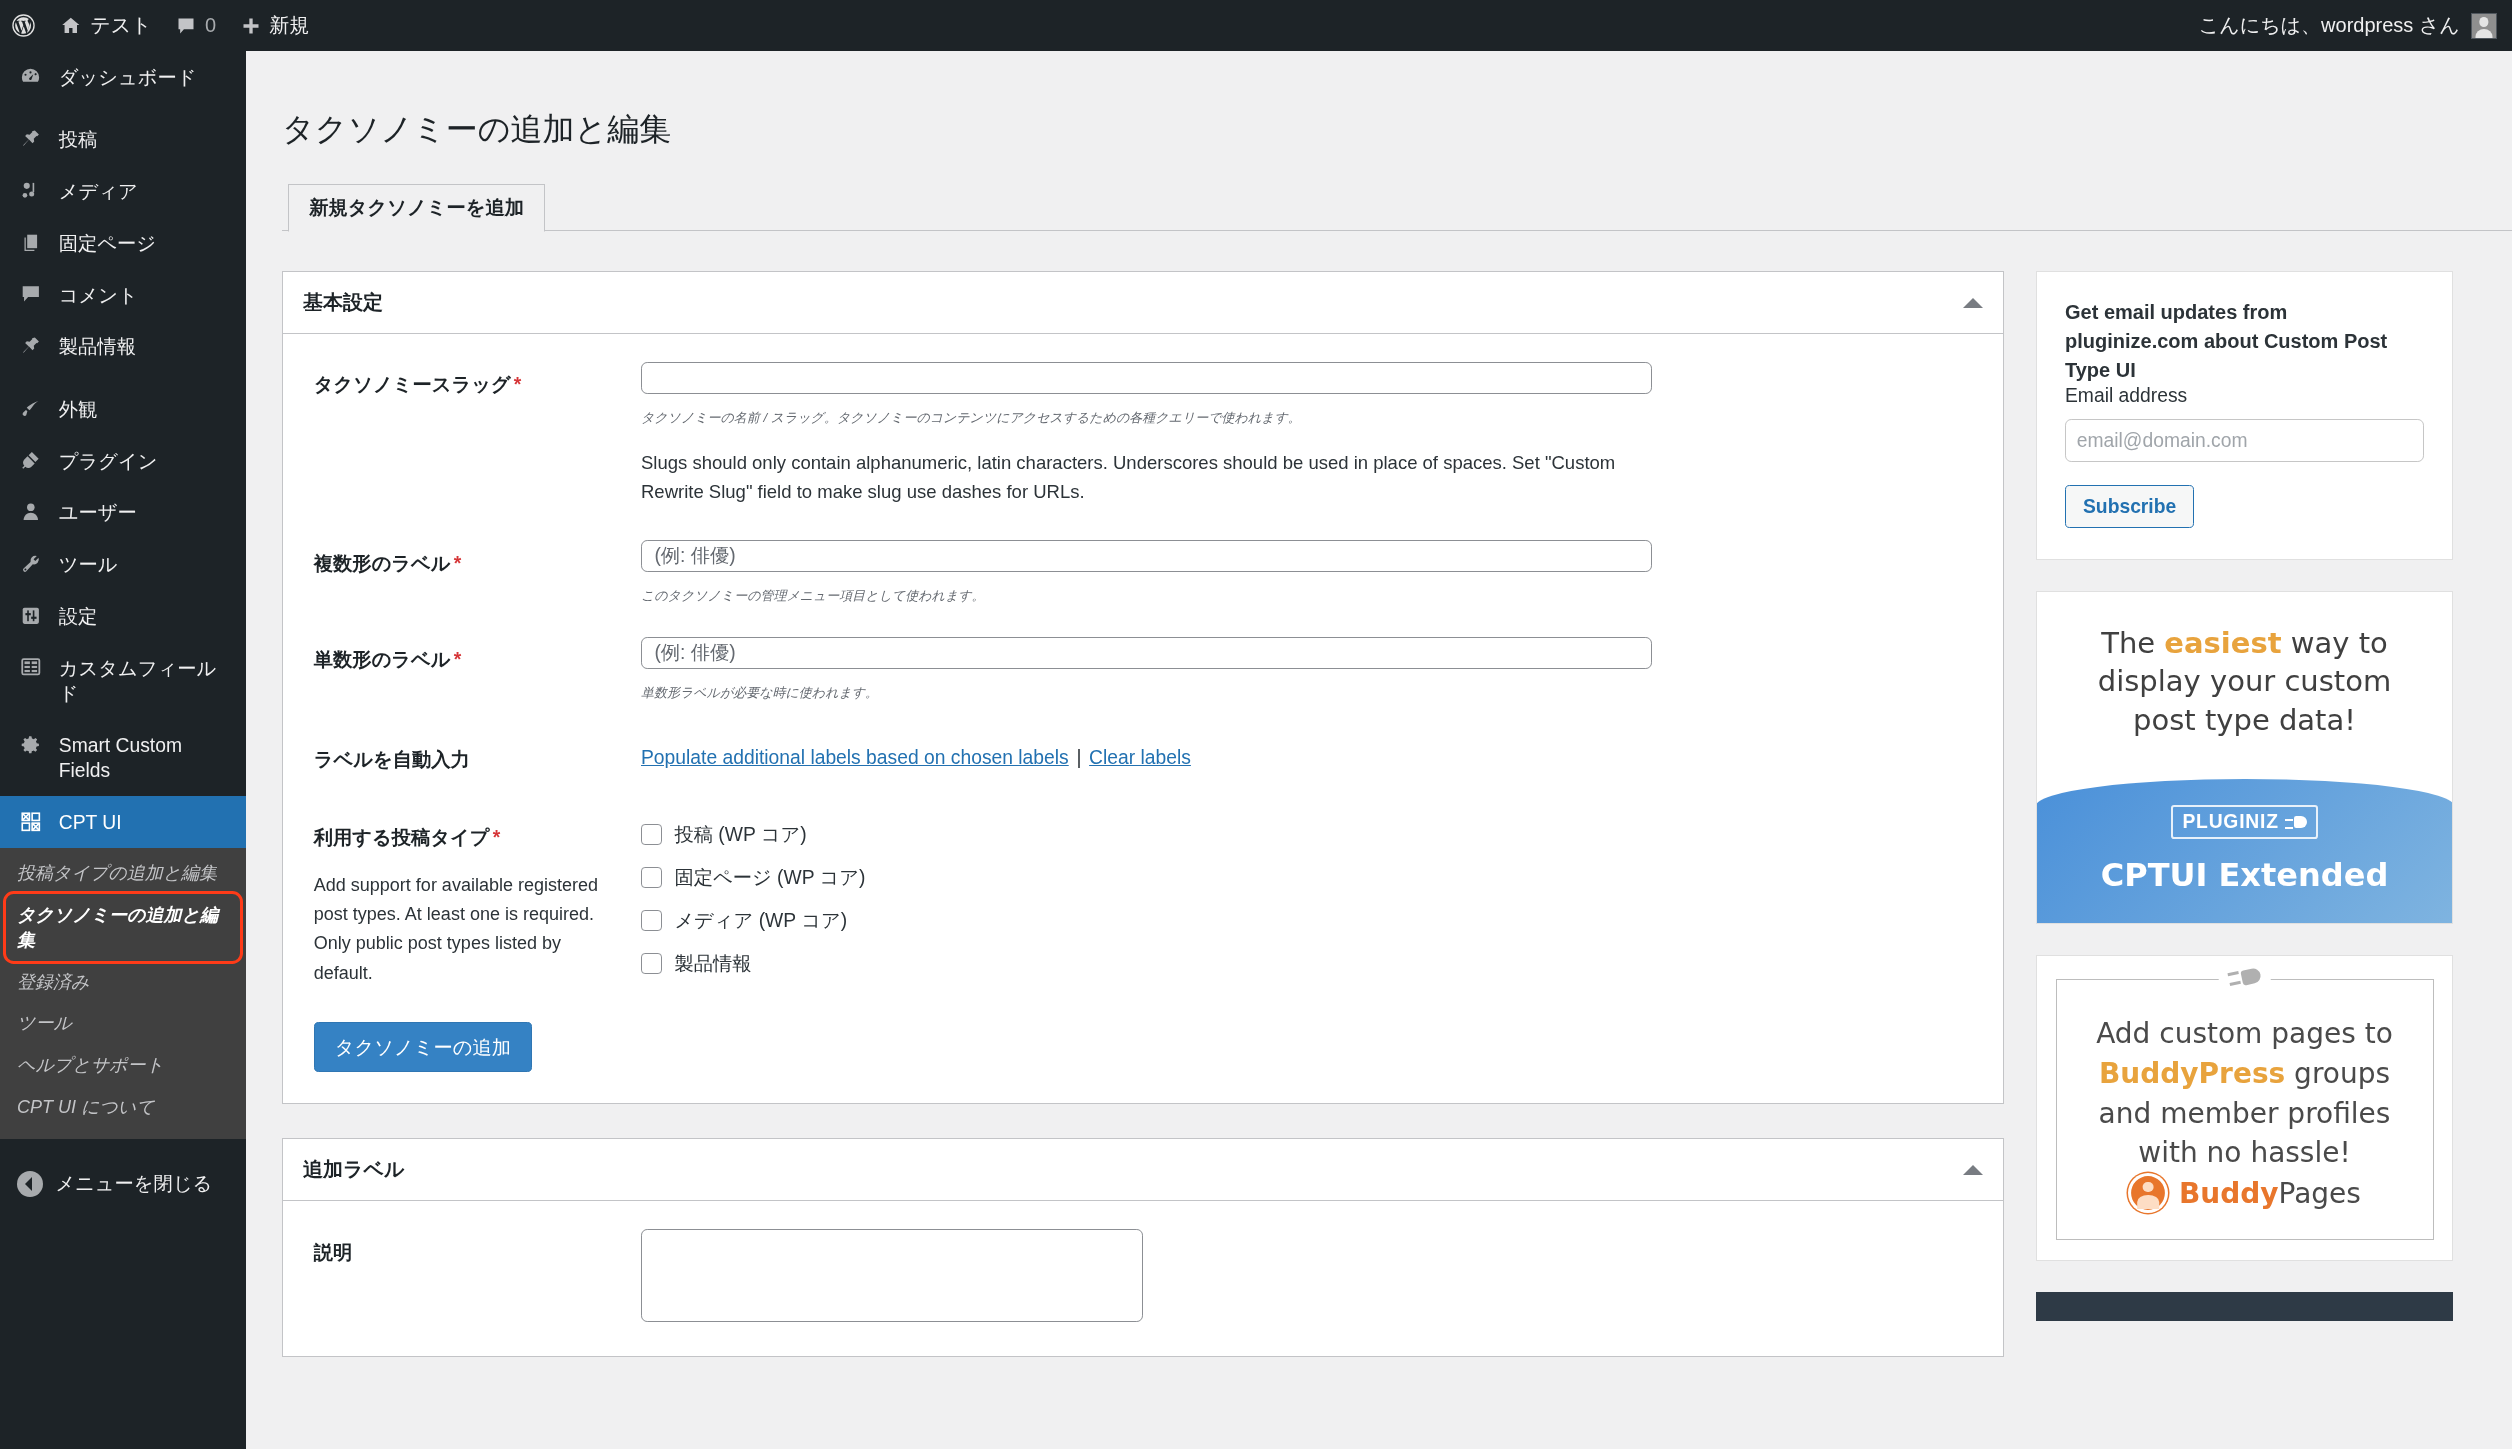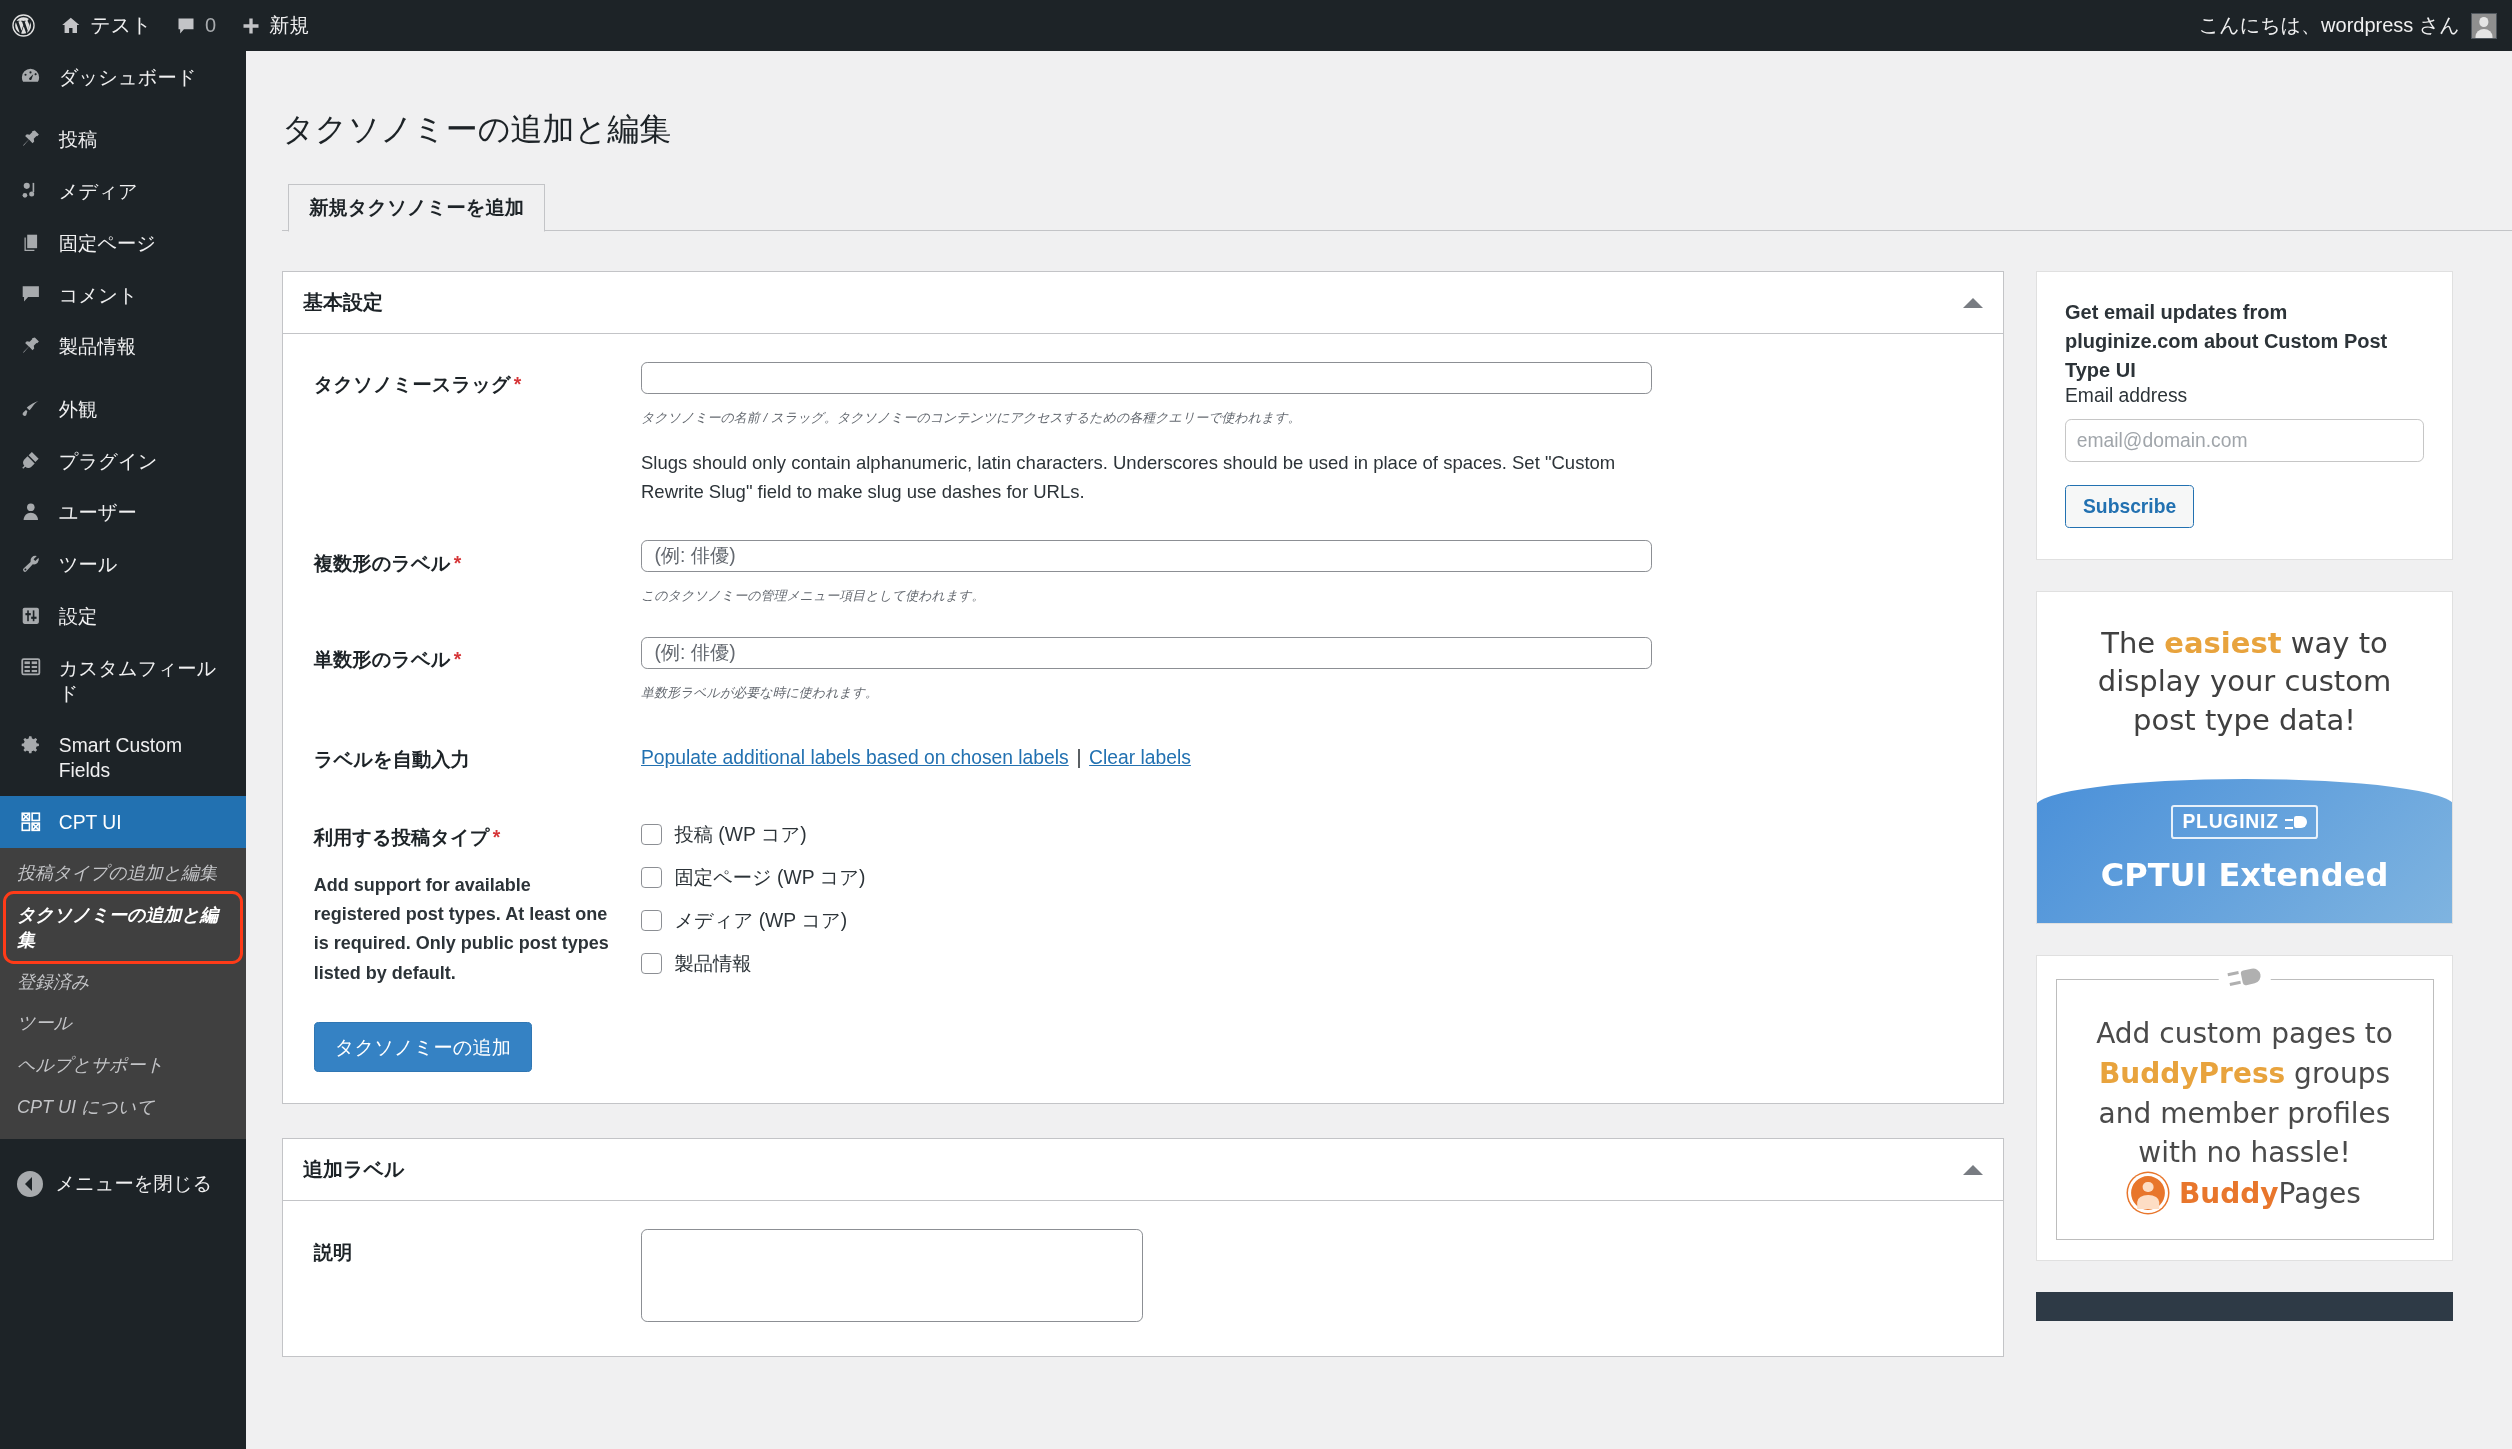--- a/index.html
+++ b/index.html
@@ -200,21 +200,21 @@
   }
   .fdesc-it {
     font-style: italic; color: #646970; font-size: 13px;
     margin-top: 14px; line-height: 1.5;
   }
   .fdesc {
     color: #2c3338; font-size: 18.5px; margin-top: 21.6px; line-height: 1.55;
     max-width: 1011px;
   }
   .flabel-desc {
-    font-weight: bold; font-size: 18px; color: #2c3338;
+    font-weight: normal; font-size: 18px; color: #2c3338;
     line-height: 1.62; margin-top: 20px; max-width: 309px;
   }
   .flinks { padding-top: 10.8px; font-size: 19.3px; color: #2c3338; }
   .flinks a { color: #2271b1; text-decoration: underline; cursor: pointer; }
   .flinks .sep { margin: 0 7.7px; color: #2c3338; }
 
   .cbline { display: flex; align-items: center; gap: 12.4px; margin-bottom: 16px; }
   .cbline:last-child { margin-bottom: 0; }
   .cbox {
     width: 21px; height: 21px; flex: 0 0 21px;

